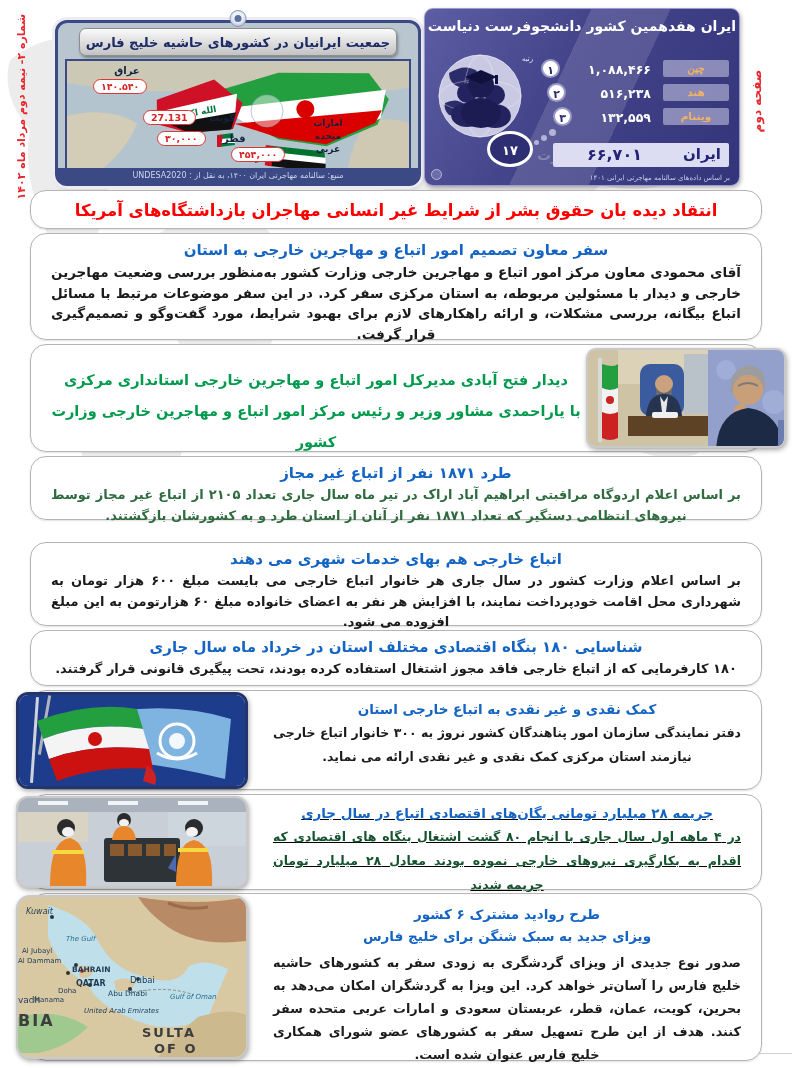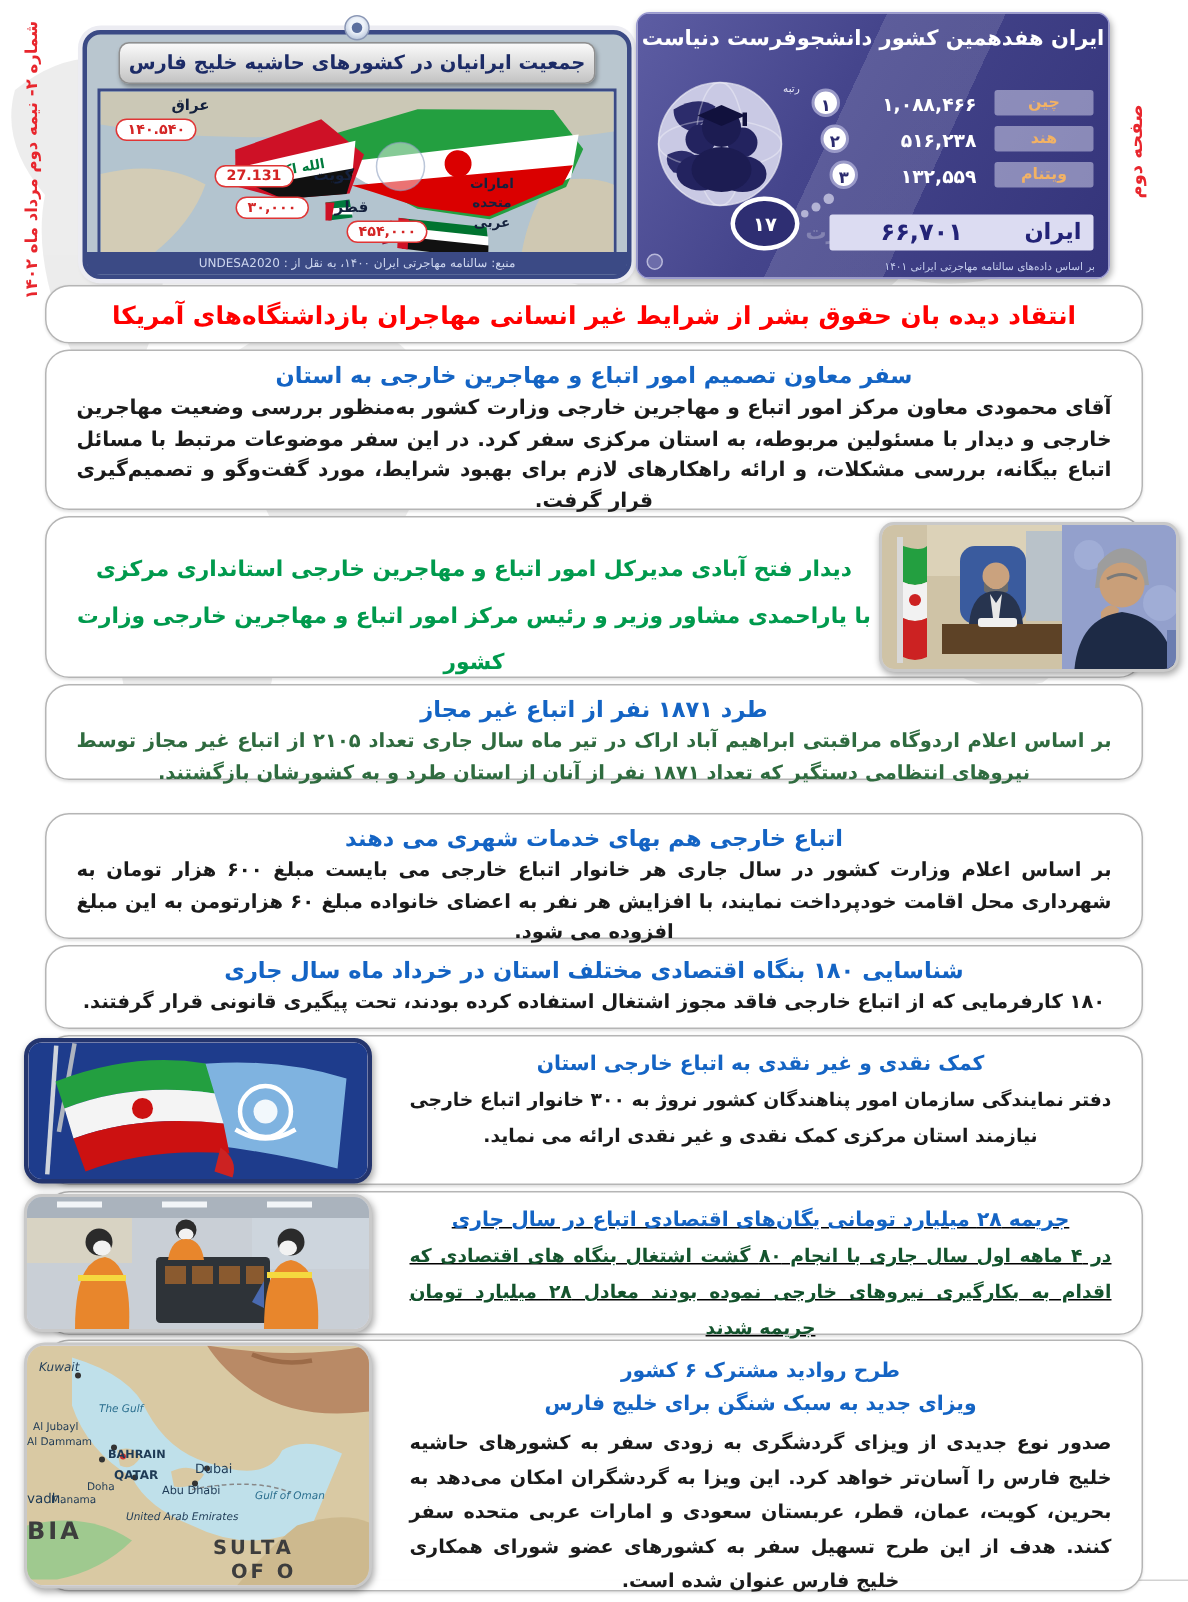--- a/index.html
+++ b/index.html
@@ -113,21 +113,21 @@
           <polygon points="200,94 258,92 259,100 201,102" fill="#ffffff"></polygon>
           <polygon points="201,100 259,98 260,107 202,108" fill="#111111"></polygon>
           <polygon points="197,88 204,88 206,108 199,108" fill="#ce1126"></polygon>
         </g>
         <circle cx="200" cy="50" r="16" fill="#ffffff" opacity=".45"></circle>
         <circle cx="200" cy="50" r="16" fill="none" stroke="#8ea0c0" opacity=".6"></circle>
       </svg>
 
       
       <div class="maplab" style="left:30px;top:4px;width:60px;text-align:center;">عراق</div>
-      <div class="pill" style="left:10px;top:18px;">۱۴۰.۵۴۰</div>
+      <div class="pill" style="left:26px;top:18px;">۱۴۰.۵۴۰</div>
       <div class="pill" style="left:76px;top:49px;">27.131</div>
       <div class="maplab" style="left:142px;top:51px;">کویت</div>
       <div class="pill" style="left:90px;top:70px;">۳۰,۰۰۰</div>
       <div class="maplab" style="left:156px;top:72px;">قطر</div>
       <div class="pill" style="left:164px;top:86px;">۴۵۴,۰۰۰</div>
       <div class="maplab" style="left:238px;top:56px;width:46px;text-align:center;font-size:9px;line-height:13px;">امارات متحده عربی</div>
     </div>
     <div class="gulf-source">منبع: سالنامه مهاجرتی ایران ۱۴۰۰، به نقل از : UNDESA2020</div>
   </div>
 
@@ -156,21 +156,21 @@
     <div class="badge" style="left:116px;top:50px;">۱</div>
     <div class="badge" style="left:122px;top:74px;">۲</div>
     <div class="badge" style="left:128px;top:98px;">۳</div>
     <div class="dotchain">
       <i style="left:124px;top:120px;width:7px;height:7px;"></i>
       <i style="left:116px;top:126px;width:6px;height:6px;"></i>
       <i style="left:109px;top:131px;width:5px;height:5px;"></i>
       <i style="left:103px;top:136px;width:4px;height:4px;"></i>
     </div>
 
-    <div class="stu-row-chip" style="top:51px;">چین</div>
+    <div class="stu-row-chip" style="top:51px;font-family:Liberation Serif, serif;">چین</div>
     <div class="stu-row-num" style="top:53px;">۱,۰۸۸,۴۶۶</div>
     <div class="stu-row-chip" style="top:75px;">هند</div>
     <div class="stu-row-num" style="top:77px;">۵۱۶,۲۳۸</div>
     <div class="stu-row-chip" style="top:99px;">ویتنام</div>
     <div class="stu-row-num" style="top:101px;">۱۳۲,۵۵۹</div>
 
     <div class="stu-wm">مهاجرت</div>
     <div class="iran-row">
       <span class="iran-name">ایران</span>
       <span class="iran-num">۶۶,۷۰۱</span>

